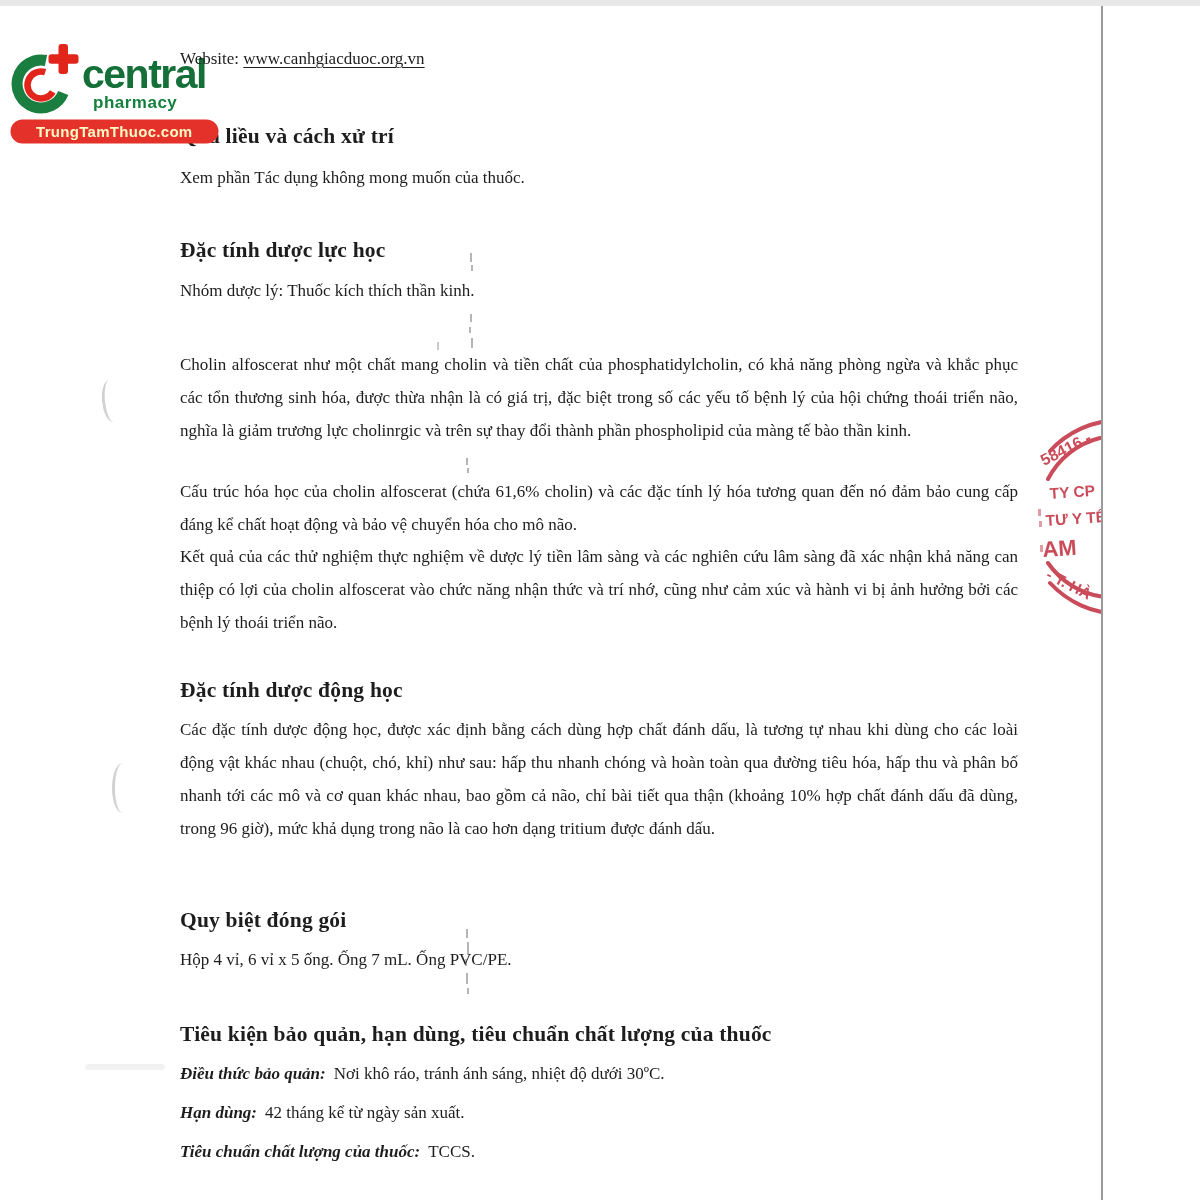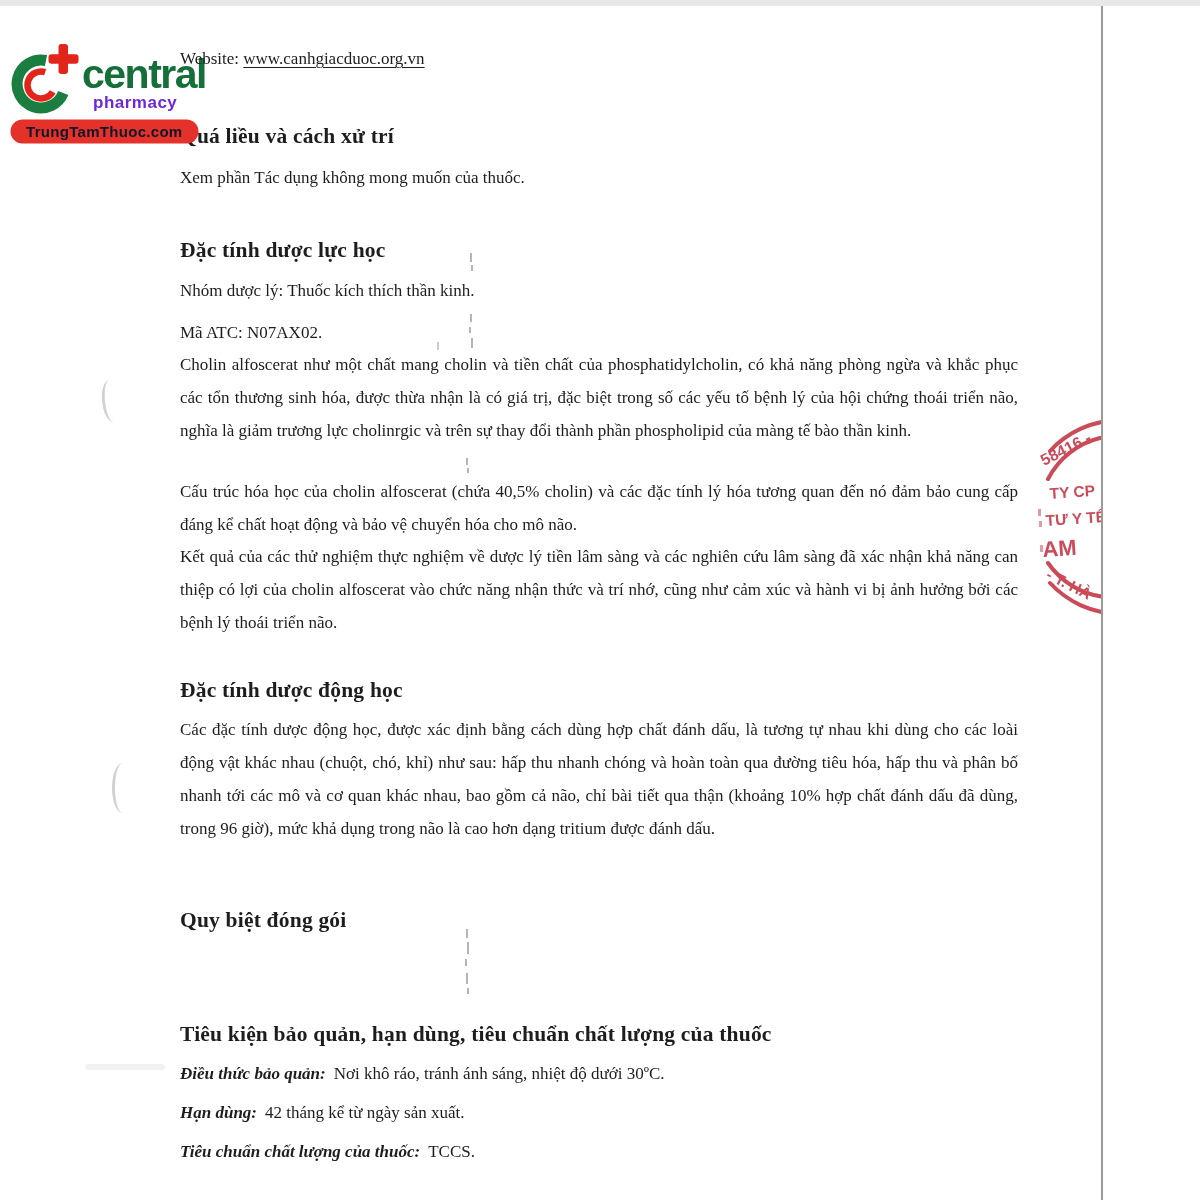--- a/index.html
+++ b/index.html
@@ -17,25 +17,25 @@
   
   .logo-icon{position:absolute;left:10px;top:36px;}
   .logo-primary{
     position:absolute;left:82px;top:48px;
     font-family:"Liberation Sans",sans-serif;font-weight:700;
     font-size:41px;line-height:40px;letter-spacing:-1.5px;color:#156f38;
   }
   .logo-secondary{
     position:absolute;left:93px;top:87px;
     font-family:"Liberation Sans",sans-serif;font-weight:700;
-    font-size:17px;color:#6d28d9;letter-spacing:0.5px;
+    font-size:17px;color:#15803d;letter-spacing:0.5px;
   }
   .badge{
     position:absolute;left:12px;top:115px;height:21px;line-height:21px;
-    background:#e4322b;color:#0f172a;border-radius:11px;padding:0 14px;
+    background:#e4322b;color:#fef9c3;border-radius:11px;padding:0 24px;
     font-family:"Liberation Sans",sans-serif;font-weight:700;font-size:15px;
     letter-spacing:0.3px;z-index:5;box-shadow:0 0 0 1.5px #e4322b;
   }
   
   .page-edge{position:absolute;left:1101px;top:0;width:2px;height:1200px;background:#9a9a9a;z-index:6;}
   .paren{position:absolute;border-left:3px solid rgba(70,70,70,0.25);border-radius:50%;}
   .tick{position:absolute;width:2px;background:rgba(70,70,70,0.40);}
   .smudge{position:absolute;background:rgba(0,0,0,0.05);border-radius:3px;}
   
   .stamp{position:absolute;left:1019px;top:403px;z-index:4;opacity:0.92;}
@@ -61,29 +61,29 @@
   <div class="block" style="top:36px;">
     <span>Website:</span>
     <span class="u">www.canhgiacduoc.org.vn</span>
   </div>
 
   <div class="block heading" style="top:114px;">Quá liều và cách xử trí</div>
   <div class="block" style="top:155px;">Xem phần Tác dụng không mong muốn của thuốc.</div>
 
   <div class="block" style="top:268px;">Nhóm dược lý: Thuốc kích thích thần kinh.</div>
   <div class="block heading" style="top:228px;">Đặc tính dược lực học</div>
-  <div class="block" style="top:310px;">Mã ATC: N07AX02.</div>
   <div class="block just" style="top:342px;font-family:Liberation Serif, serif;">Cholin alfoscerat như một chất mang cholin và tiền chất của phosphatidylcholin, có khả năng phòng ngừa và khắc phục các tổn thương sinh hóa, được thừa nhận là có giá trị, đặc biệt trong số các yếu tố bệnh lý của hội chứng thoái triển não, nghĩa là giảm trương lực cholinrgic và trên sự thay đổi thành phần phospholipid của màng tế bào thần kinh.</div>
-  <div class="block just" style="top:469px;">Cấu trúc hóa học của cholin alfoscerat (chứa 40,5% cholin) và các đặc tính lý hóa tương quan đến nó đảm bảo cung cấp đáng kể chất hoạt động và bảo vệ chuyển hóa cho mô não.</div>
+  <div class="block just" style="top:469px;">Cấu trúc hóa học của cholin alfoscerat (chứa 61,6% cholin) và các đặc tính lý hóa tương quan đến nó đảm bảo cung cấp đáng kể chất hoạt động và bảo vệ chuyển hóa cho mô não.</div>
   <div class="block just" style="top:534px;">Kết quả của các thử nghiệm thực nghiệm về dược lý tiền lâm sàng và các nghiên cứu lâm sàng đã xác nhận khả năng can thiệp có lợi của cholin alfoscerat vào chức năng nhận thức và trí nhớ, cũng như cảm xúc và hành vi bị ảnh hưởng bởi các bệnh lý thoái triển não.</div>
 
   <div class="block heading" style="top:668px;">Đặc tính dược động học</div>
   <div class="block just" style="top:707px;">Các đặc tính dược động học, được xác định bằng cách dùng hợp chất đánh dấu, là tương tự nhau khi dùng cho các loài động vật khác nhau (chuột, chó, khỉ) như sau: hấp thu nhanh chóng và hoàn toàn qua đường tiêu hóa, hấp thu và phân bố nhanh tới các mô và cơ quan khác nhau, bao gồm cả não, chỉ bài tiết qua thận (khoảng 10% hợp chất đánh dấu đã dùng, trong 96 giờ), mức khả dụng trong não là cao hơn dạng tritium được đánh dấu.</div>
 
   <div class="block heading" style="top:898px;">Quy biệt đóng gói</div>
+  <div class="block" style="top:937px;">Hộp 4 vỉ, 6 vỉ x 5 ống. Ống 7 mL. Ống PVC/PE.</div>
 
   <div class="block heading" style="top:1012px;">Tiêu kiện bảo quản, hạn dùng, tiêu chuẩn chất lượng của thuốc</div>
   <div class="block" style="top:1051px;">
     <span class="lbl">Điều thức bảo quản:</span><span>Nơi khô ráo, tránh ánh sáng, nhiệt độ dưới 30ºC.</span>
   </div>
   <div class="block" style="top:1090px;">
     <span class="lbl">Hạn dùng:</span><span>42 tháng kể từ ngày sản xuất.</span>
   </div>
   <div class="block" style="top:1129px;">
     <span class="lbl">Tiêu chuẩn chất lượng của thuốc:</span><span>TCCS.</span>

